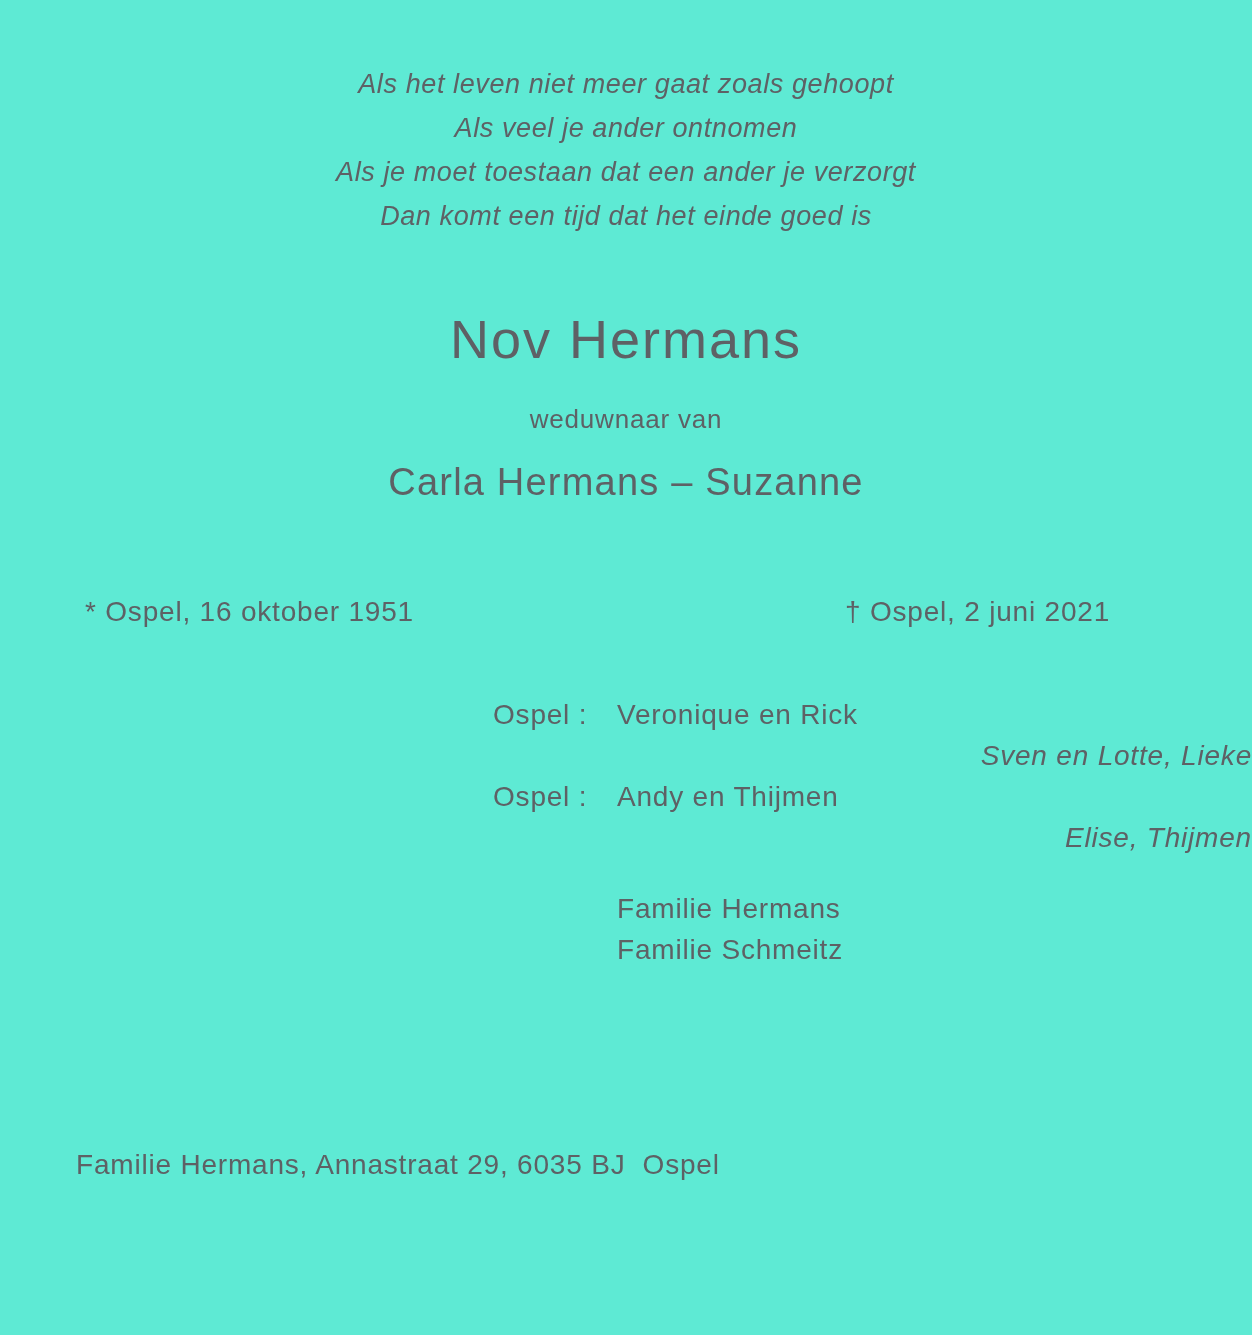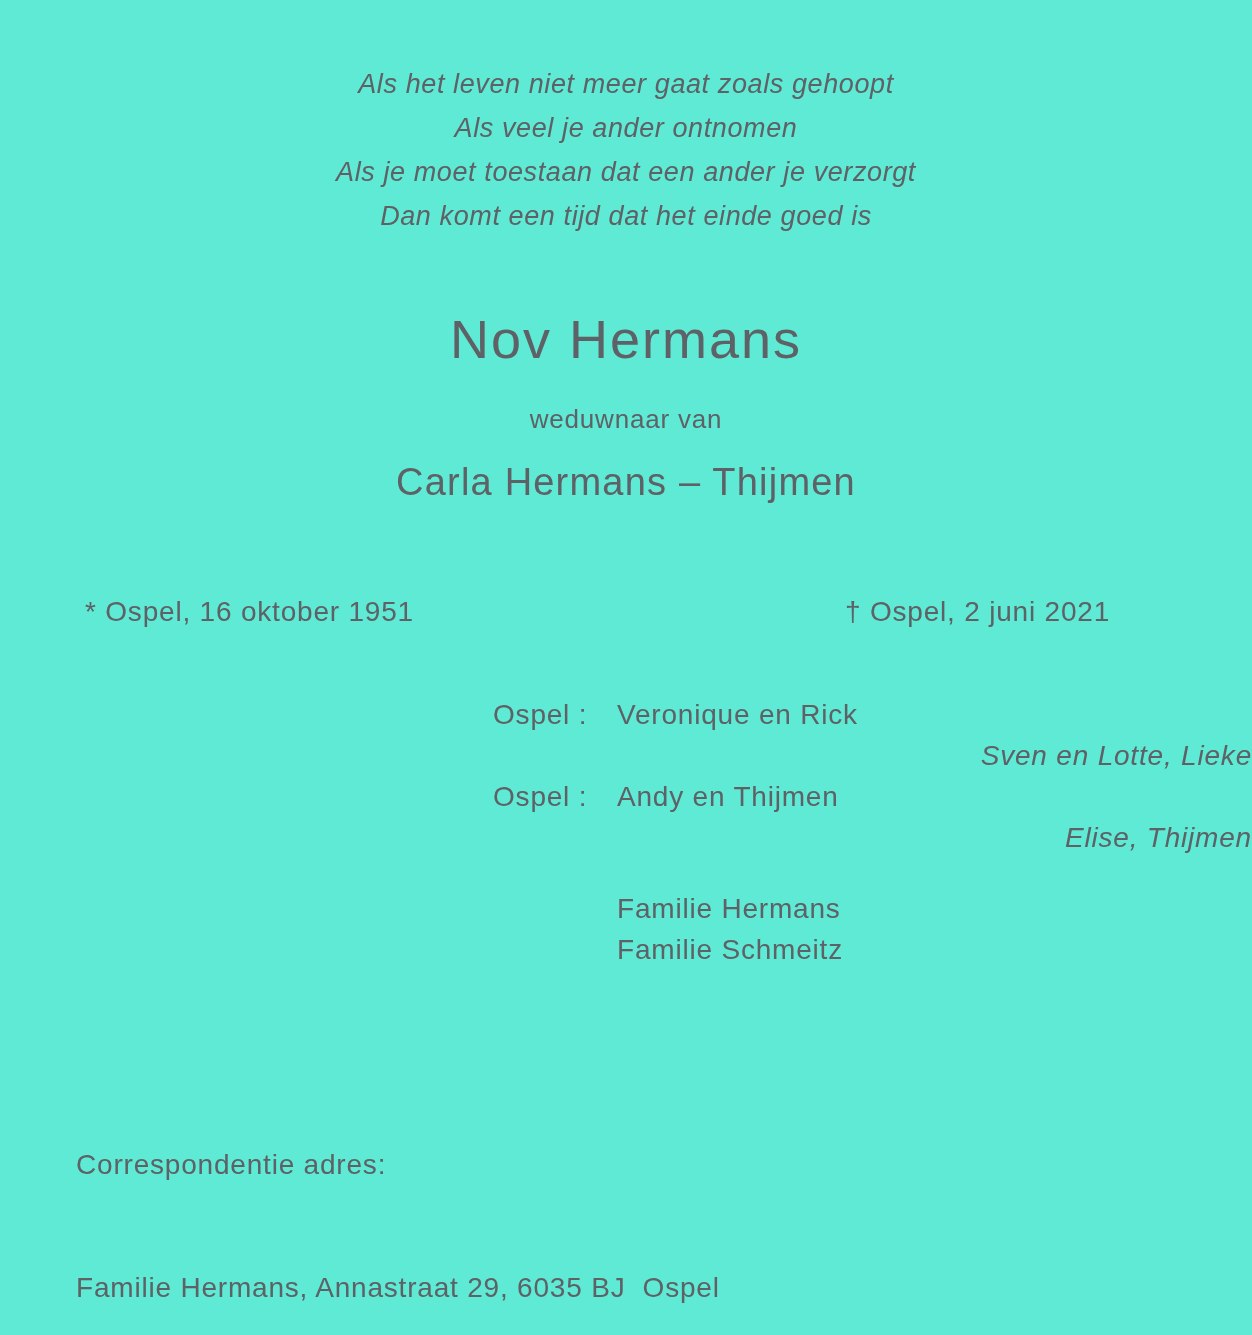--- a/index.html
+++ b/index.html
@@ -84,21 +84,21 @@
     <div class="poem-line">Als het leven niet meer gaat zoals gehoopt</div>
     <div class="poem-line">Als veel je ander ontnomen</div>
     <div class="poem-line">Als je moet toestaan dat een ander je verzorgt</div>
     <div class="poem-line">Dan komt een tijd dat het einde goed is</div>
   </div>
 
   <h1 class="deceased-name">Nov Hermans</h1>
 
   <div class="relation">weduwnaar van</div>
 
-  <div class="spouse-name">Carla Hermans – Thijmen</div>
+  <div class="spouse-name">Carla Hermans – Suzanne</div>
 
   <div class="dates-row">
     <span class="birth-date">* Ospel, 16 oktober 1951</span>
     <span class="death-date">† Ospel, 2 juni 2021</span>
   </div>
 
   <div class="family-block">
     <div class="family-grid">
       <span class="place">Ospel :</span>
       <span class="names">Veronique en Rick</span>
@@ -109,17 +109,16 @@
       <span class="place"></span>
       <span class="children">Elise, Thijmen</span>
     </div>
     <div class="family-names">
       <div>Familie Hermans</div>
       <div>Familie Schmeitz</div>
     </div>
   </div>
 
   <div class="correspondence">
-    <div>Correspondentie adres:</div>
     <div>Familie Hermans, Annastraat 29, 6035 BJ  Ospel</div>
   </div>
 
 </div>
 
 </body></html>

